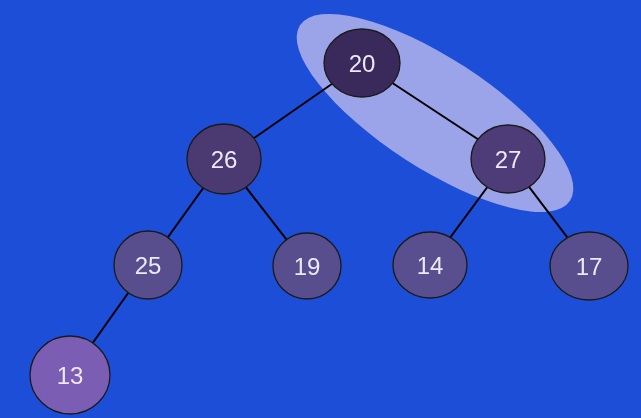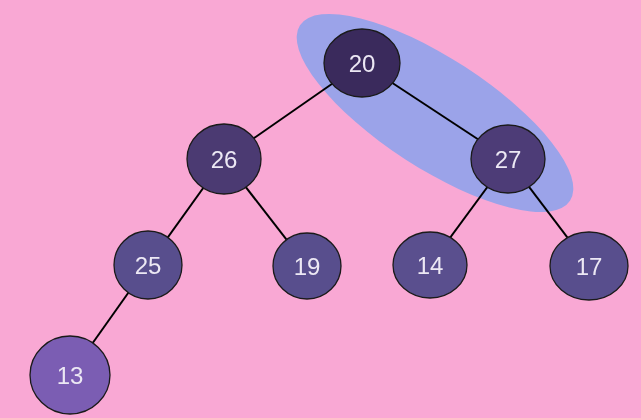--- a/index.html
+++ b/index.html
@@ -6,21 +6,21 @@
     margin: 0;
     padding: 0;
     background: #ffffff;
     font-family: "Liberation Sans", sans-serif;
   }
   .canvas-wrap {
     width: 641px;
     height: 418px;
     position: relative;
     overflow: hidden;
-    background: #f9a8d4;
+    background: #1d4ed8;
   }
   svg { display: block; }
   .node-label {
     font-family: "Liberation Sans", sans-serif;
     pointer-events: none;
   }
 </style>
 </head>
 <body>
 

